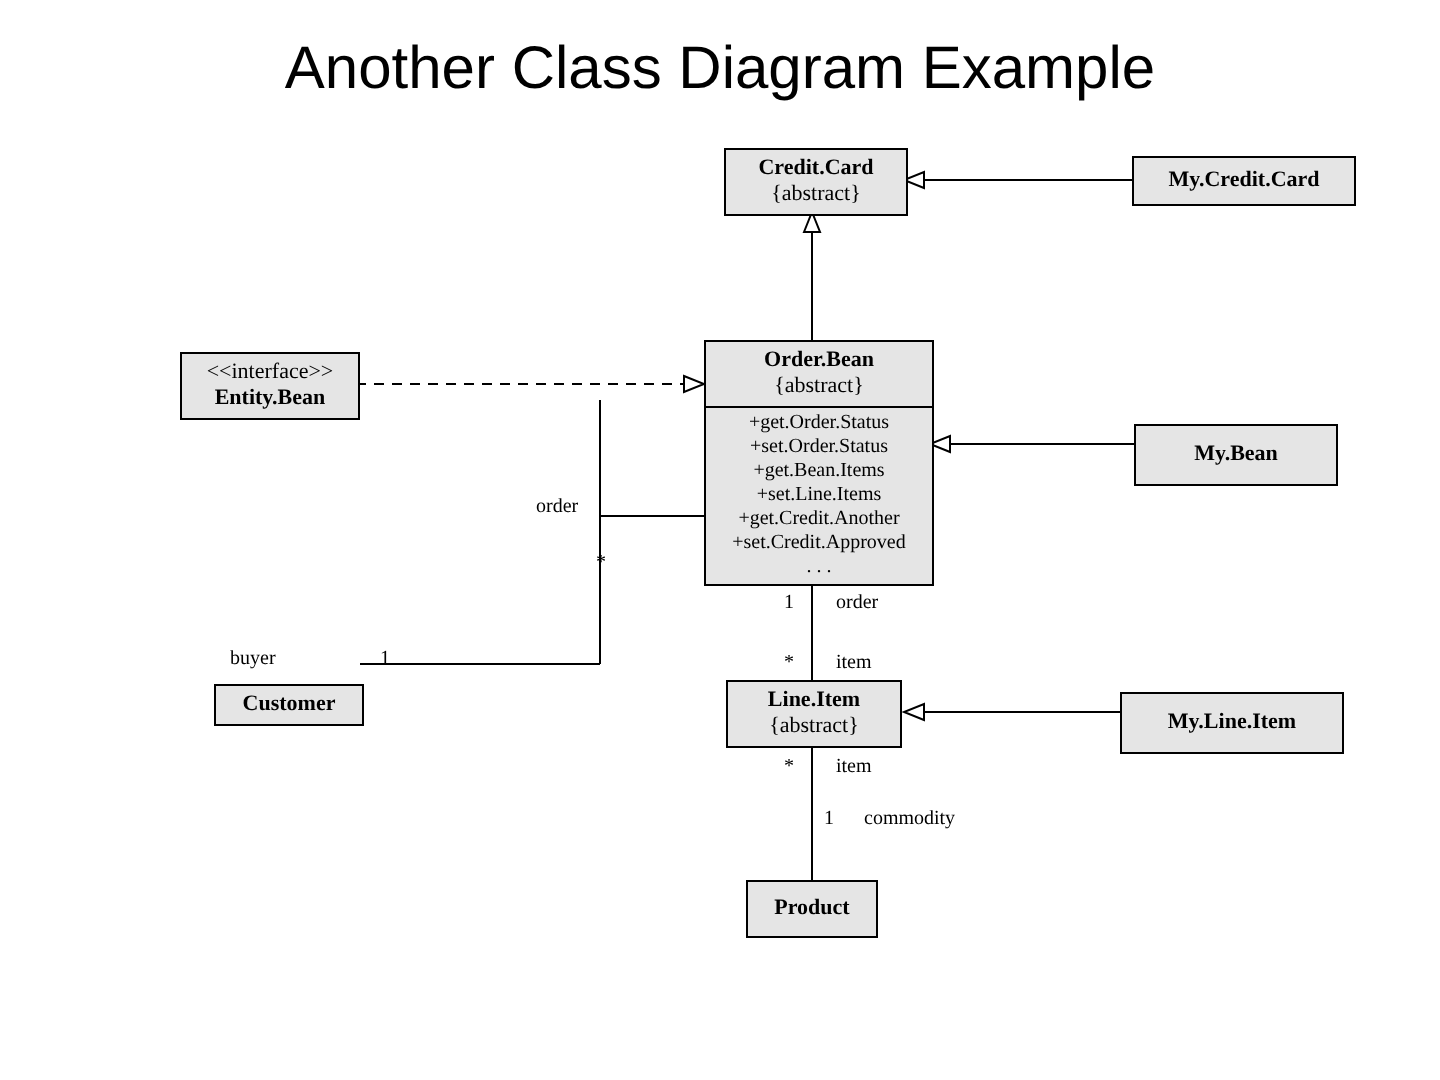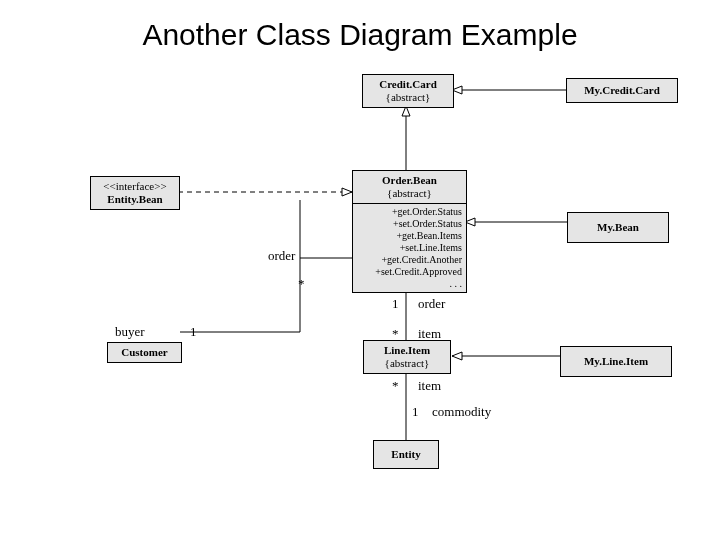--- a/index.html
+++ b/index.html
@@ -1,22 +1,22 @@
 <!DOCTYPE html>
 <html><head>
 <meta charset="utf-8">
 <style>
 body{margin:0;font-family:Arial,Helvetica,sans-serif;background:#fff;width:720px;height:540px;position:relative;overflow:hidden}
 .title{font-size:30px;font-weight:400;text-align:center;padding:18px 0 0 0;font-family:Liberation Sans, sans-serif}
 .box{position:absolute;border:1px solid #000;background:#e5e5e5;text-align:center;font-size:11px;line-height:1.2;font-family:"Times New Roman",serif}
 .box .hdr{padding:3px 6px}
 .box .hdr b{font-weight:bold}
 .sep{border-top:1px solid #000;height:0}
-.methods{text-align:right;padding:2px 4px;font-size:10px;font-family:"Times New Roman",serif}
-.lbl{position:absolute;font-size:13px;font-family:"Times New Roman",serif}
+.methods{text-align:center;padding:2px 4px;font-size:10px;font-family:"Times New Roman",serif}
+.lbl{position:absolute;font-size:10px;font-family:"Times New Roman",serif}
 svg.conn{position:absolute;top:0;left:0;width:720px;height:540px;pointer-events:none}
 </style>
 </head>
 <body>
 
 <div class="title">Another Class Diagram Example</div>
 
 <svg class="conn">
   <defs>
     <marker id="tri-open" markerWidth="12" markerHeight="10" refX="11" refY="5" orient="auto">
@@ -83,21 +83,21 @@
 
 <div class="box" style="left:363px;top:340px;width:86px">
   <div class="hdr"><b>Line.Item</b><br><span>{abstract}</span></div>
 </div>
 
 <div class="box" style="left:560px;top:346px;width:110px;padding:5px 0">
   <div class="hdr"><b>My.Line.Item</b></div>
 </div>
 
 <div class="box" style="left:373px;top:440px;width:64px;padding:4px 0">
-  <div class="hdr"><b>Entity</b></div>
+  <div class="hdr"><b>Product</b></div>
 </div>
 
 <div class="lbl" style="left:268px;top:248px">order</div>
 <div class="lbl" style="left:298px;top:276px">*</div>
 <div class="lbl" style="left:392px;top:296px">1</div>
 <div class="lbl" style="left:418px;top:296px">order</div>
 <div class="lbl" style="left:392px;top:326px">*</div>
 <div class="lbl" style="left:418px;top:326px">item</div>
 <div class="lbl" style="left:115px;top:324px">buyer</div>
 <div class="lbl" style="left:190px;top:324px">1</div>

